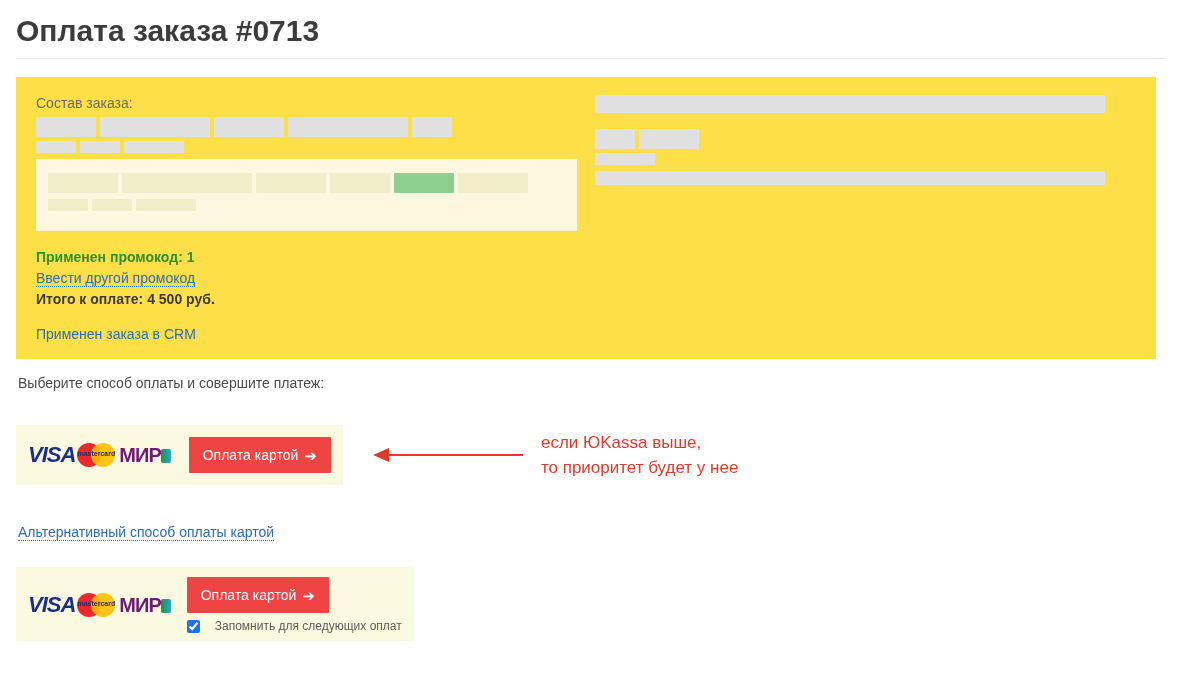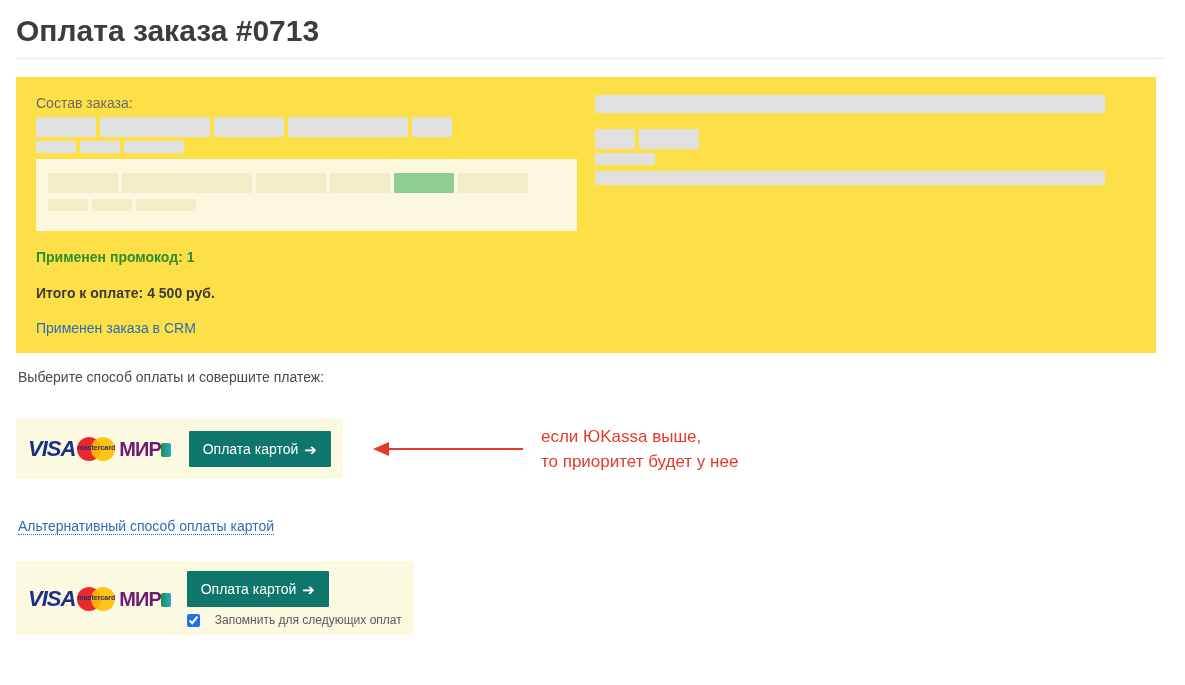--- a/index.html
+++ b/index.html
@@ -13,37 +13,37 @@
   .two-col { display: flex; gap: 18px; }
   .col { flex: 1; }
   .label-text { font-size: 14px; color: #6a6a6a; margin-bottom: 6px; }
   .blur-row { display: flex; gap: 4px; flex-wrap: wrap; margin-bottom: 4px; }
   .blur-block { background: #e0e0e0; height: 20px; border-radius: 1px; }
   .yellow-panel { background: #fbf8df; padding: 14px 12px 14px 12px; margin-top: 6px; }
   .yellow-panel .blur-row { margin-bottom: 6px; }
   .green-block { background: #8ccf8f; }
   .promo-applied { color: #2e8f2e; font-weight: 700; font-size: 14px; margin-top: 18px; }
   .link { color: #2a6db8; font-size: 14px; border-bottom: 1px dotted #2a6db8; cursor: pointer; display: inline-block; }
-  .total { font-weight: 700; font-size: 14px; margin-top: 20px; color: #3a3a3a; }
+  .total { font-weight: 700; font-size: 14px; margin-top: 4px; color: #3a3a3a; }
   .crm-link-wrap { margin-top: 18px; }
   .instruction { font-size: 14px; color: #4a4a4a; margin: 16px 0 34px 2px; }
   .pay-row { display:flex; align-items:center; }
   .pay-card {
     background: #fcf9e1; padding: 12px 12px; display: inline-flex; align-items: center; gap: 18px;
   }
   .brands { display: inline-flex; align-items: center; gap: 2px; }
   .visa-text { font-family: Arial, sans-serif; font-weight: 900; font-style: italic; color: #1a2e8a; font-size: 22px; letter-spacing: -1px; }
   .mc { position: relative; width: 38px; height: 24px; display:inline-block; }
   .mc .c1 { position:absolute; left:0; top:0; width:24px; height:24px; border-radius:50%; background:#ea1c24; opacity:.95; }
   .mc .c2 { position:absolute; left:14px; top:0; width:24px; height:24px; border-radius:50%; background:#ffbf00; opacity:.9; }
   .mc .t { position:absolute; width:38px; text-align:center; top:7px; font-size:7px; color:#2a2a6a; font-weight:700; }
   .mir-text { font-family: Arial, sans-serif; font-weight: 900; color: #701a75; font-size: 20px; letter-spacing: -1px; margin-left:2px; }
   .mir-sq { display:inline-block; width:10px; height:14px; background: linear-gradient(90deg,#1a9441,#2aa7d8); border-radius:2px; vertical-align:middle; }
   .btn {
-    background: #0f766e; color: #fff; border: none; padding: 10px 14px; font-size: 14px;
+    background: #ef4444; color: #fff; border: none; padding: 10px 14px; font-size: 14px;
     cursor: pointer; display: inline-flex; align-items: center; gap: 6px; border-radius: 1px;
   }
   .btn .arrow { font-size: 15px; line-height: 1; }
   .annot-wrap { display:flex; align-items:center; margin-left: 30px; }
   .annot-arrow-svg { display:block; }
   .annot-text { color: #e13a2b; font-size: 17px; line-height: 1.5; margin-left: 18px; }
   .alt-link-wrap { margin: 38px 0 26px 2px; }
   .pay-card2 { background: #fcf9e1; padding: 10px 12px 8px 12px; display: inline-flex; align-items: center; gap: 16px; }
   .pay-col { display:flex; flex-direction:column; gap:6px; align-items:flex-start; }
   .remember-row { display:flex; align-items:center; gap:15px; font-size:12px; color:#5a5a5a; }
@@ -81,20 +81,21 @@
             <span class="blur-block green-block" style="width:60px"></span>
             <span class="blur-block" style="width:70px;background:#f1edc9"></span>
           </div>
           <div class="blur-row">
             <span class="blur-block" style="width:40px;height:12px;background:#f1edc9"></span>
             <span class="blur-block" style="width:40px;height:12px;background:#f1edc9"></span>
             <span class="blur-block" style="width:60px;height:12px;background:#f1edc9"></span>
           </div>
         </div>
         <div class="promo-applied">Применен промокод: 1</div>
+        <div style="margin-top:4px"><span class="link">Ввести другой промокод</span></div>
         <div class="total">Итого к оплате: 4 500 руб.</div>
         <div class="crm-link-wrap"><span class="link" style="border-bottom:none">Применен заказа в CRM</span></div>
       </div>
       <div class="col">
         <div class="blur-row">
           <span class="blur-block" style="width:510px;height:18px"></span>
         </div>
         <div style="height:12px"></div>
         <div class="blur-row">
           <span class="blur-block" style="width:40px"></span>

